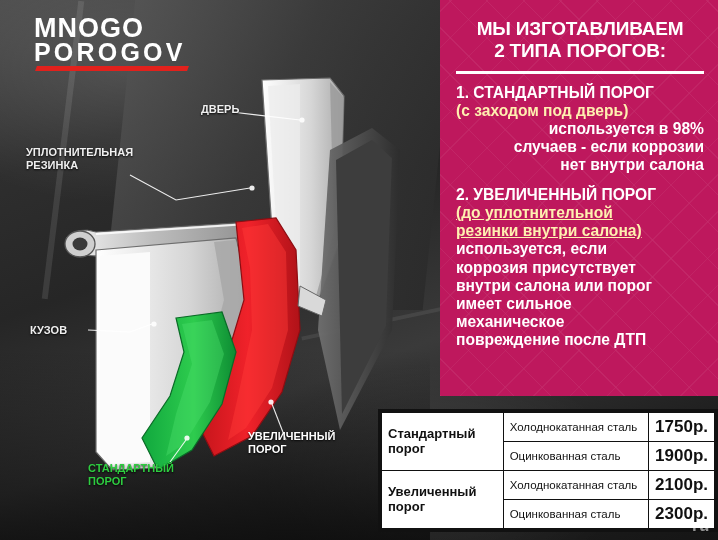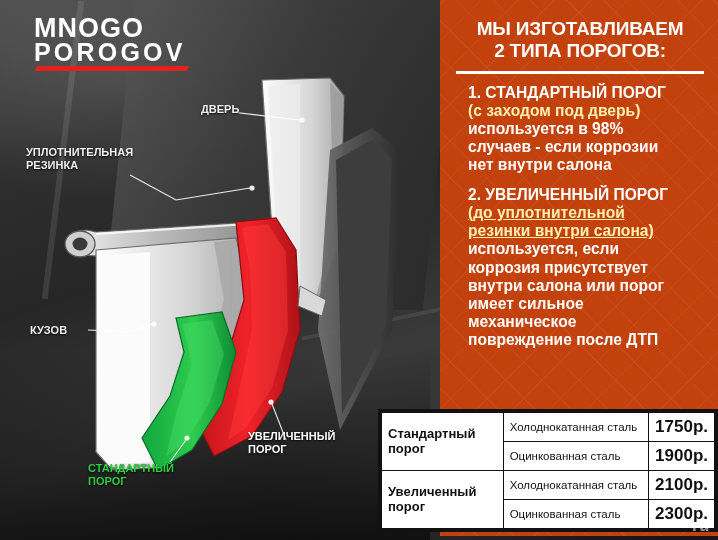--- a/index.html
+++ b/index.html
@@ -59,22 +59,22 @@
     width: 160px; height: 4px;
     background: rgba(255,255,255,0.08);
     transform: rotate(-12deg);
   }
 
   
   .right-panel {
     position: absolute;
     right: 0; top: 0;
     width: 278px;
-    height: 536px;
-    background: #c2410c;
+    height: 396px;
+    background: #be185d;
   }
   .panel-texture {
     position: absolute;
     inset: 0;
     opacity: 0.10;
     background-image:
       repeating-linear-gradient(45deg, rgba(255,255,255,0.6) 0 1px, rgba(255,255,255,0) 1px 26px),
       repeating-linear-gradient(-45deg, rgba(255,255,255,0.5) 0 1px, rgba(255,255,255,0) 1px 26px);
   }
   .panel-inner {
@@ -92,21 +92,20 @@
   .panel-title .l2 {
     display: block;
   }
   .panel-sep {
     height: 3px;
     background: #fff;
     margin: 8px 0 10px 0;
   }
   .block {
     margin-bottom: 12px;
-    margin-left: 12px;
   }
   .block p {
     margin: 0;
     font-size: 15.6px;
     font-weight: bold;
     line-height: 1.16;
     color: #ffffff;
   }
   .block p.hl {
     color: #fff0b0;
@@ -321,21 +320,21 @@
     <div class="panel-inner">
       <div class="panel-title">
         <span>МЫ ИЗГОТАВЛИВАЕМ</span>
         <span class="l2">2 ТИПА ПОРОГОВ:</span>
       </div>
       <div class="panel-sep"></div>
 
       <div class="block">
         <p class="head">1. СТАНДАРТНЫЙ ПОРОГ</p>
         <p class="hl">(с заходом под дверь)</p>
-        <p style="white-space:pre-line;">используется в 98%
+        <p style="white-space:pre-line;text-align:right;">используется в 98%
 случаев - если коррозии
 нет внутри салона</p>
       </div>
 
       <div class="block">
         <p class="head">2. УВЕЛИЧЕННЫЙ ПОРОГ</p>
         <p class="hl" style="white-space:pre-line;text-decoration:underline;">(до уплотнительной
 резинки внутри салона)</p>
         <p style="white-space:pre-line;">используется, если
 коррозия присутствует

